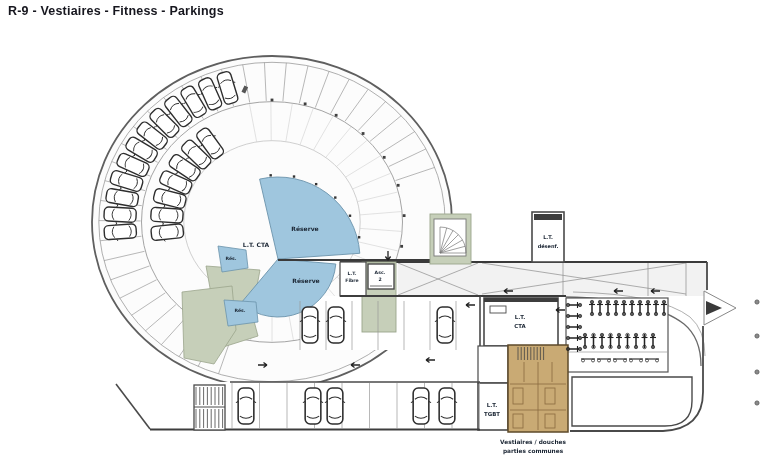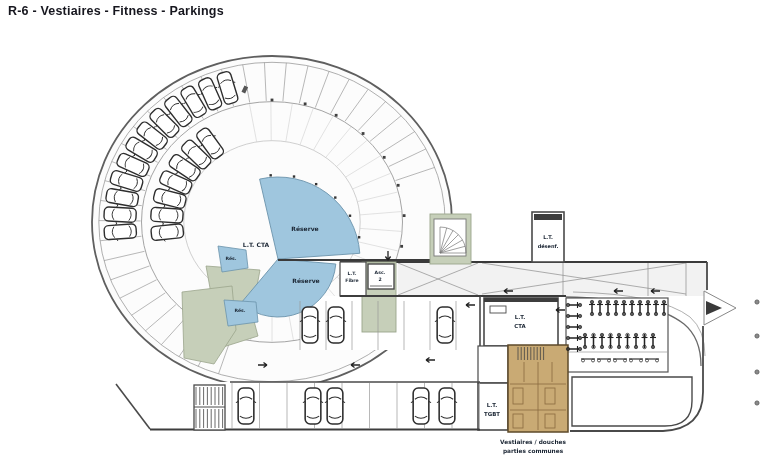--- a/index.html
+++ b/index.html
@@ -8,21 +8,21 @@
   .title{position:absolute;left:8px;top:4px;font-size:12.5px;font-weight:bold;
          color:#16161e;letter-spacing:.2px;z-index:5;}
   svg{position:absolute;left:0;top:0;display:block;}
   svg text{font-family:"DejaVu Sans","Liberation Sans",sans-serif;font-weight:bold;
            fill:#1a2533;text-anchor:middle;}
 </style>
 </head>
 <body>
 
 <div class="page">
-  <div class="title">R-6 - Vestiaires - Fitness - Parkings</div>
+  <div class="title">R-9 - Vestiaires - Fitness - Parkings</div>
 
   <svg width="775" height="465" viewBox="0 0 775 465">
     <defs>
       <g id="car-shape">
         <rect x="-7" y="-16" width="14" height="32" rx="4.5" fill="#ffffff" stroke="#2e2e2e" stroke-width="1.4"></rect>
         <path d="M-5.5,-6 Q0,-10 5.5,-6 M-5.5,9 Q0,13 5.5,9" fill="none" stroke="#2e2e2e" stroke-width="0.9"></path>
         <path d="M-7,-4 l-2,1 M7,-4 l2,1" stroke="#2e2e2e" stroke-width="0.9"></path>
       </g>
       <g id="bike-shape">
         <line x1="0" y1="-7" x2="0" y2="7" stroke="#222222" stroke-width="1.5"></line>

